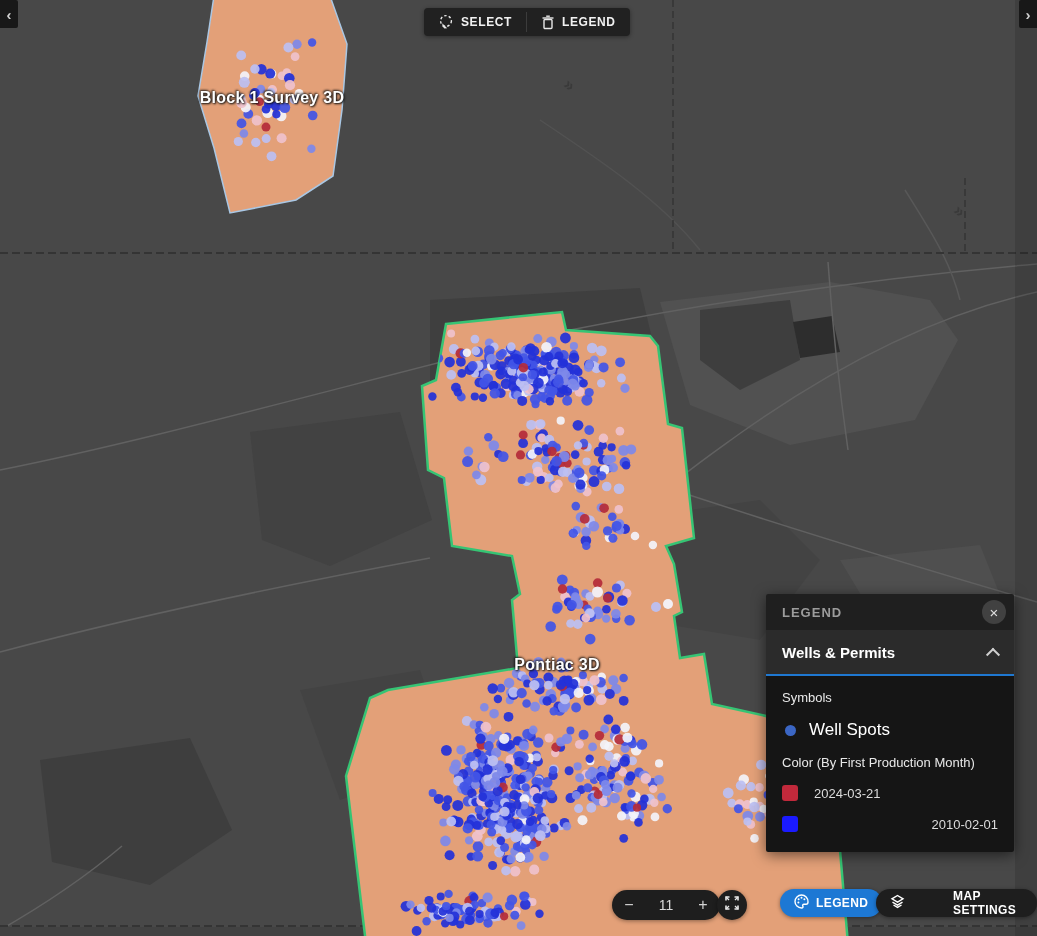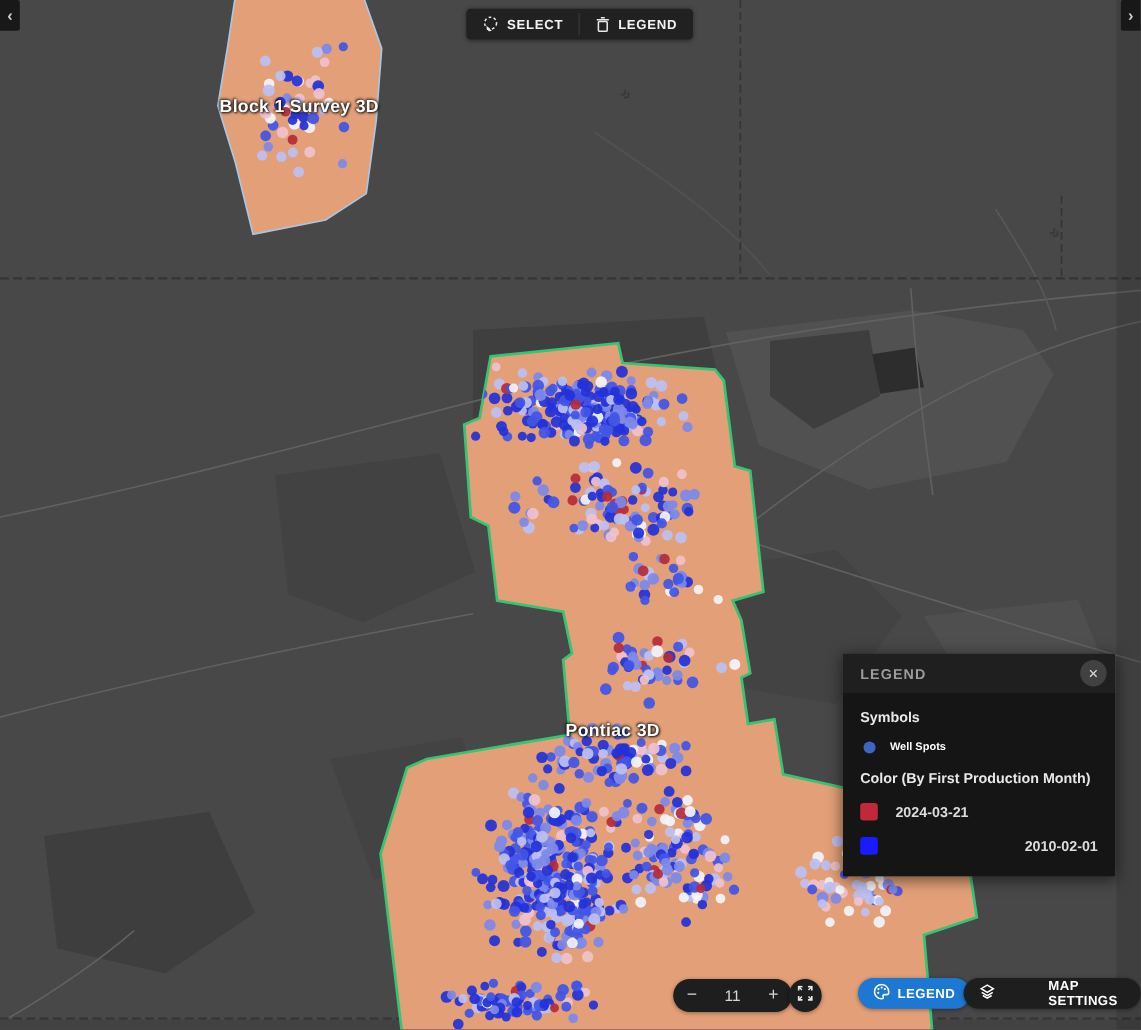--- a/index.html
+++ b/index.html
@@ -53,26 +53,26 @@
   }
   .panel-section{
     height:44px;background:#2b2b2b;display:flex;align-items:center;
     justify-content:space-between;padding:0 16px;border-bottom:2px solid #1f78d1;cursor:pointer;
   }
   .panel-section-label{color:#fff;font-size:15px;font-weight:bold;}
   .chevron-up{
     width:8px;height:8px;border-left:2px solid #cfcfcf;border-top:2px solid #cfcfcf;
     transform:rotate(45deg) translate(2px,2px);
   }
-  .panel-body{background:#151515;padding:14px 16px 18px 16px;font-weight:bold;}
+  .panel-body{background:#151515;padding:14px 16px 18px 16px;}
   .lg-heading{color:#e8e8e8;font-size:13px;margin-bottom:15px;}
   .lg-row{display:flex;align-items:center;margin-bottom:15px;}
   .lg-dot{width:11px;height:11px;border-radius:50%;margin:0 13px 0 3px;flex:none;}
   .lg-swatch{width:16px;height:16px;border-radius:3px;margin-right:16px;flex:none;}
-  .lg-item-label{color:#fff;font-size:10px;}
+  .lg-item-label{color:#fff;font-size:17px;}
   .lg-date-label{color:#dcdcdc;font-size:13px;}
   
   .zoom-pill{
     position:absolute;left:612px;top:890px;width:100px;height:30px;z-index:6;
     background:#1e1e1e;border-radius:15px;display:flex;align-items:center;
     justify-content:space-between;padding:0 4px;box-shadow:0 1px 4px rgba(0,0,0,.4);
   }
   .zoom-btn{
     width:26px;height:26px;border-radius:50%;display:flex;align-items:center;
     justify-content:center;color:#d4d4d4;font-size:16px;cursor:pointer;user-select:none;
@@ -1281,20 +1281,24 @@
     </span>
     <span>LEGEND</span>
   </div>
 </div>
 
 <div class="panel">
   <div class="panel-header">
     <span class="panel-title">LEGEND</span>
     <span class="panel-close">×</span>
   </div>
+  <div class="panel-section">
+    <span class="panel-section-label">Wells &amp; Permits</span>
+    <span class="chevron-up"></span>
+  </div>
   <div class="panel-body">
     <div class="lg-heading">Symbols</div>
     <div class="lg-row">
       <span class="lg-dot" style="background: rgb(59, 102, 196);"></span>
       <span class="lg-item-label">Well Spots</span>
     </div>
     <div class="lg-heading">Color (By First Production Month)</div>
     <div class="lg-row">
       <span class="lg-swatch" style="background: rgb(193, 41, 59);"></span>
       <span class="lg-date-label">2024-03-21</span>

